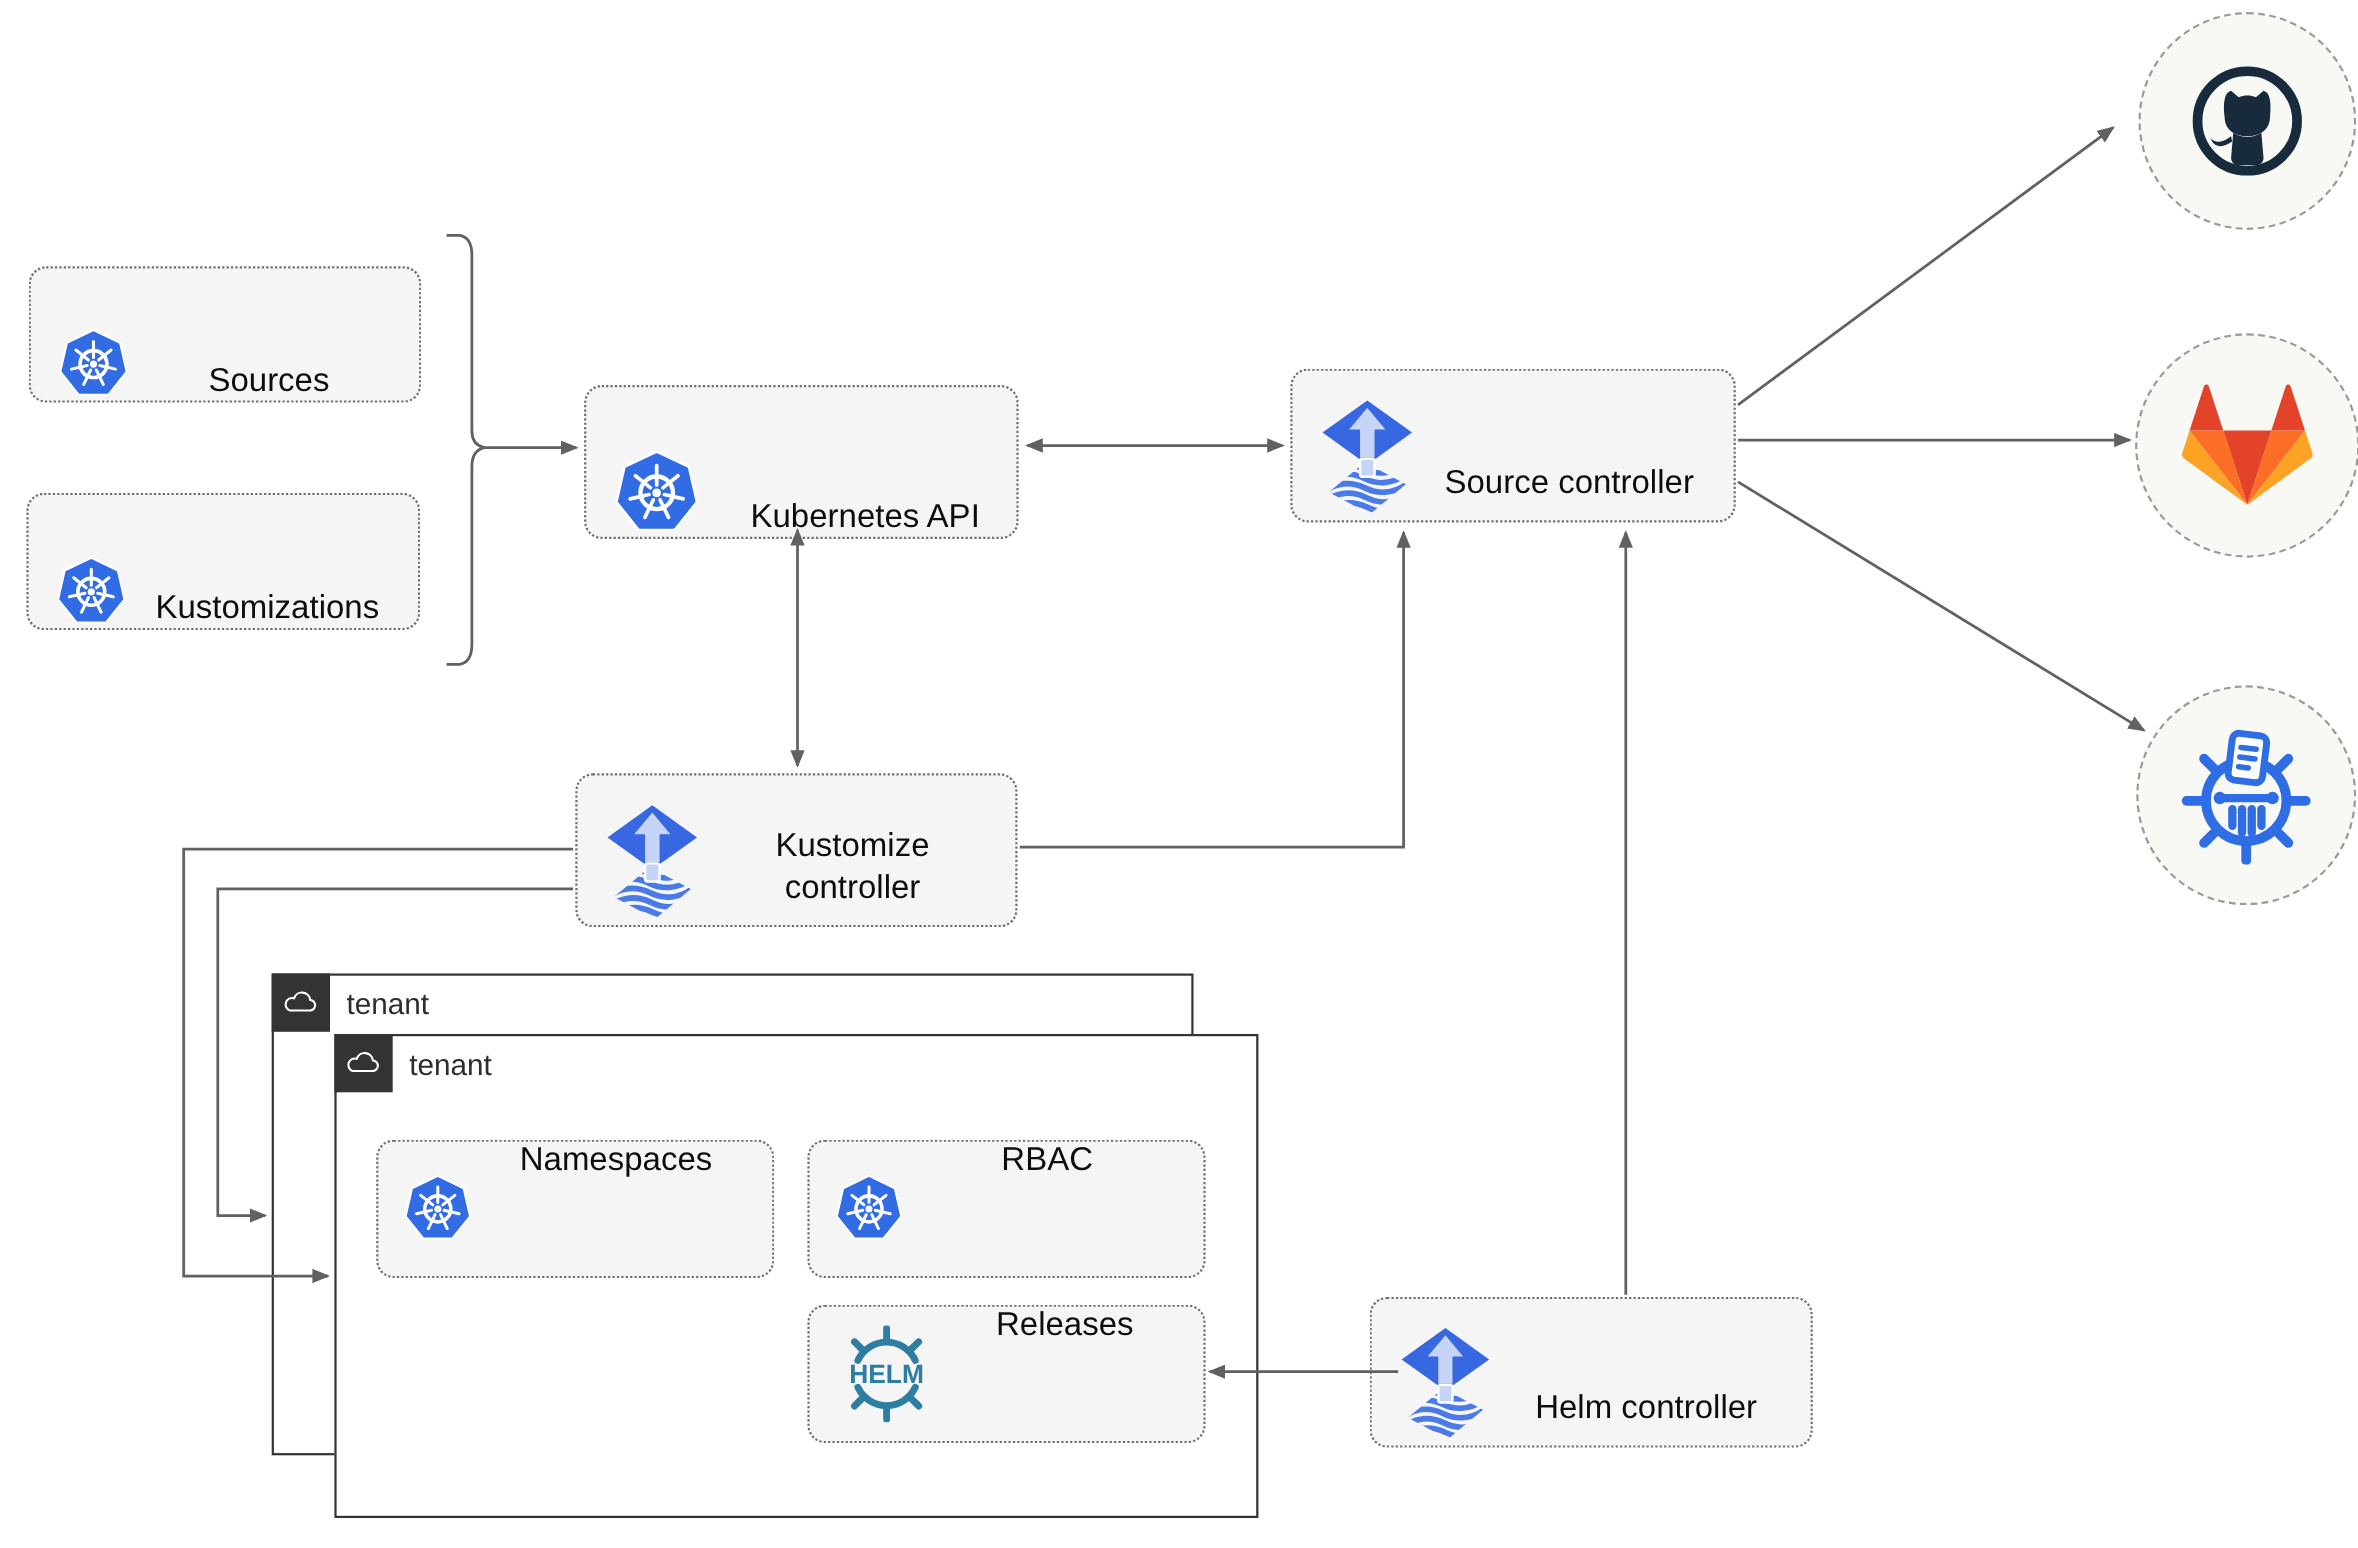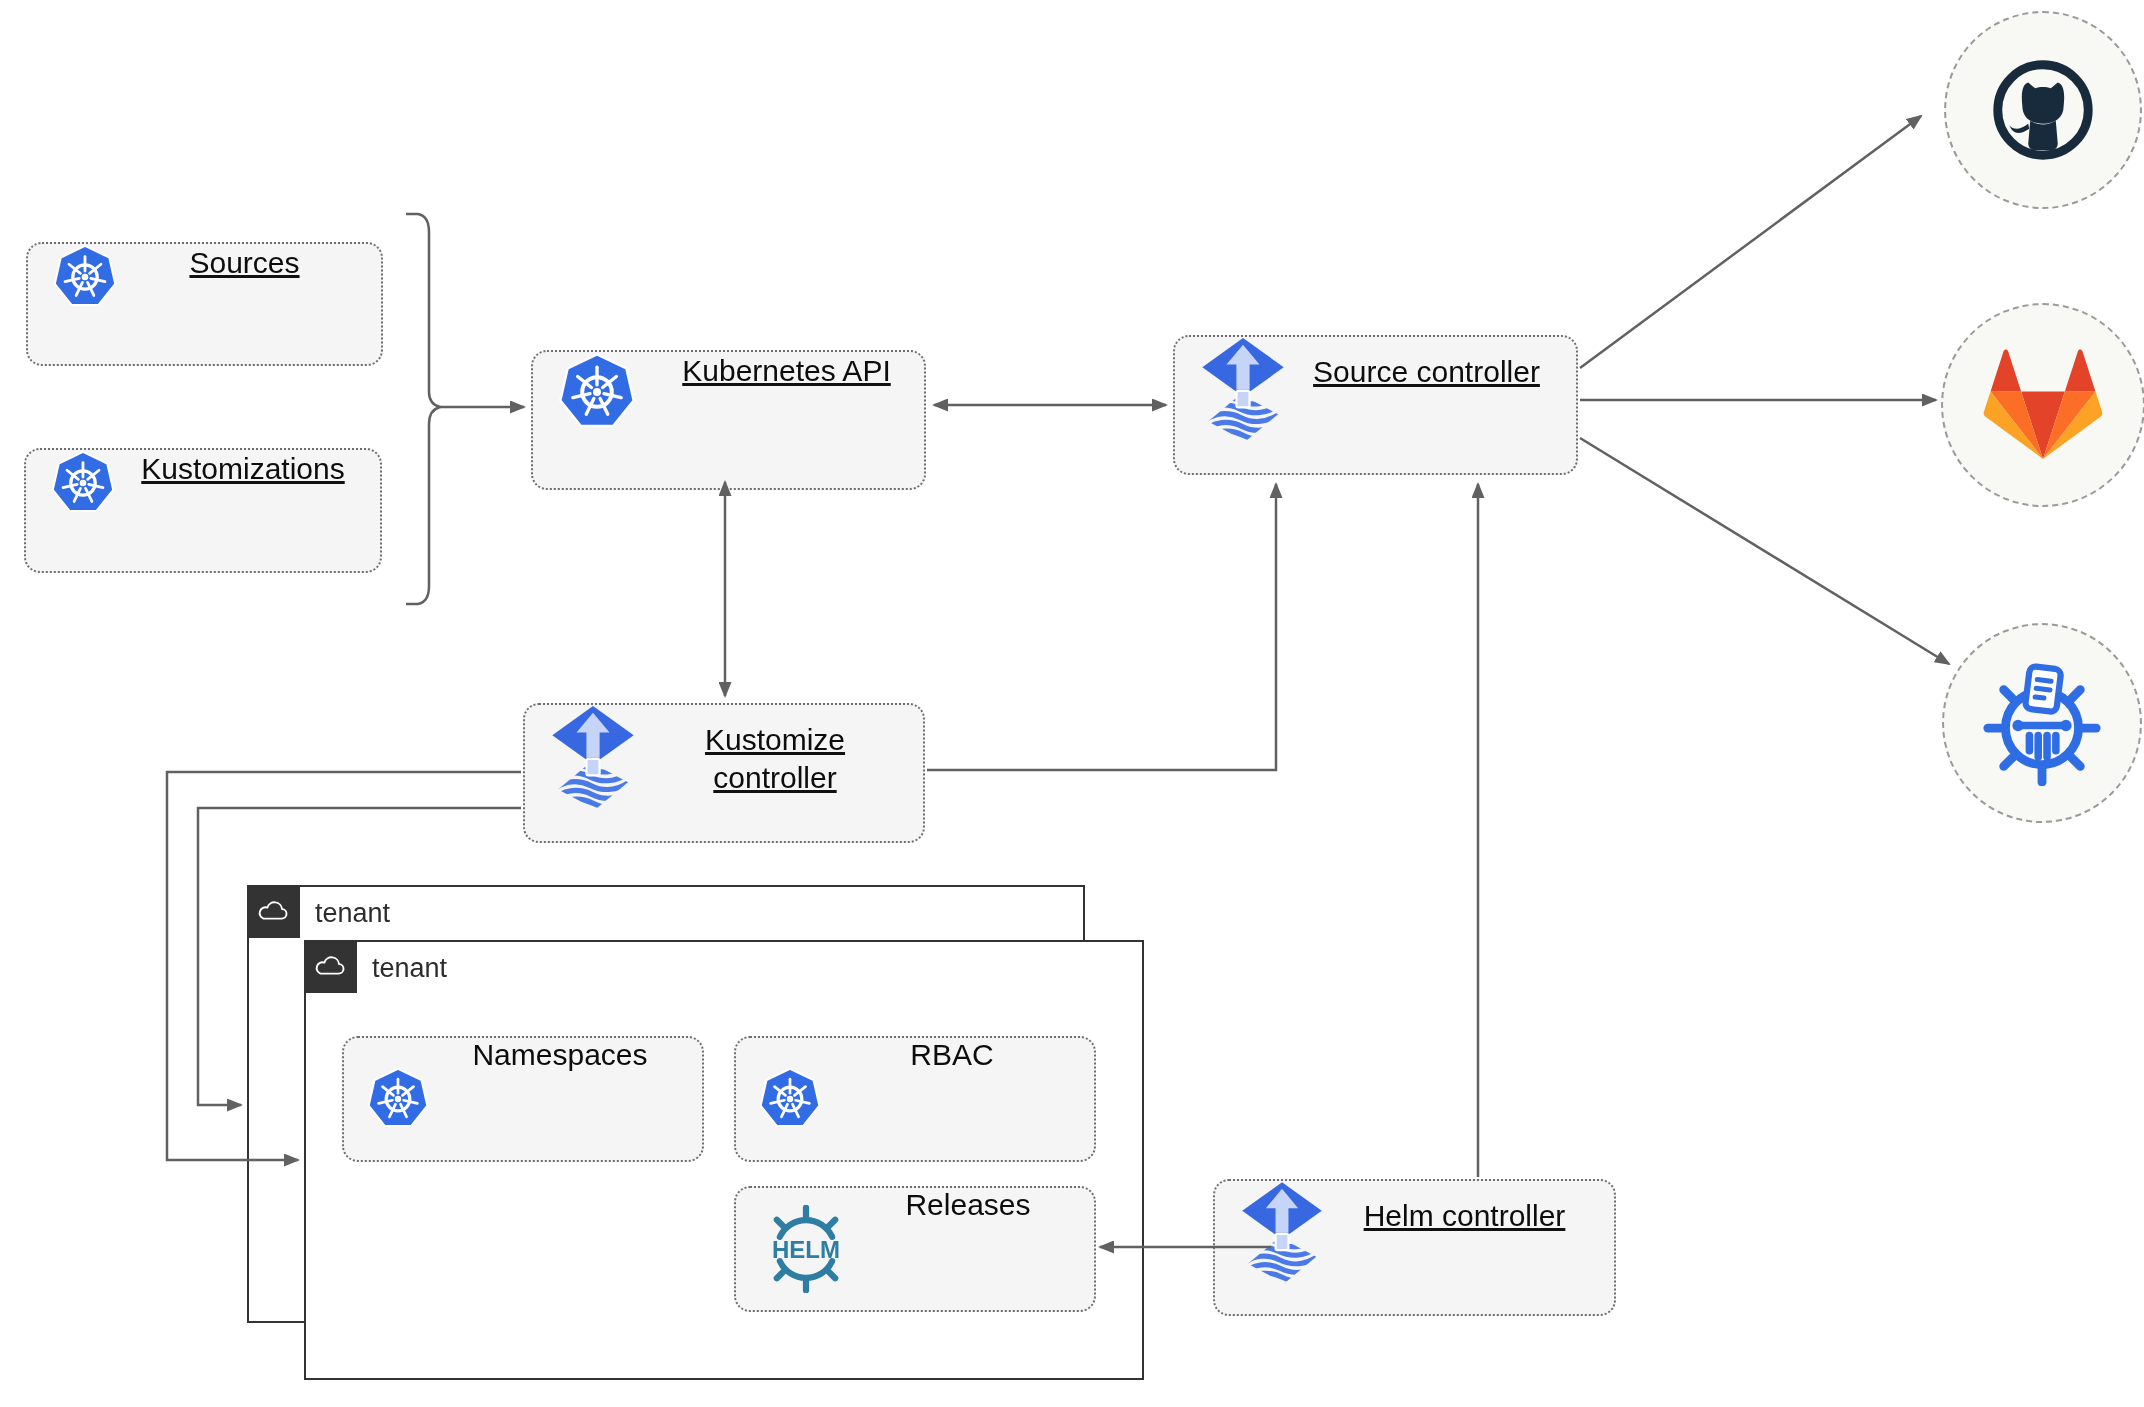--- a/index.html
+++ b/index.html
@@ -1,21 +1,21 @@
 <!DOCTYPE html>
 <html><head>
 <meta charset="utf-8">
 <style>
   html,body{margin:0;padding:0;background:#ffffff;}
   body{width:2144px;height:1407px;position:relative;overflow:hidden;
        font-family:"Liberation Sans","DejaVu Sans",sans-serif;color:#111;}
 
   
   .node{position:absolute;background:#f5f5f5;border:2px dotted #6e6e6e;border-radius:16px;
-        display:flex;align-items:flex-start;padding:0 24px;gap:14px;box-sizing:border-box;z-index:3;text-decoration:underline;}
+        display:flex;align-items:flex-end;padding:0 24px;gap:14px;box-sizing:border-box;z-index:3;}
   .node .label{flex:1;text-align:center;font-size:30px;line-height:1.25;color:#0d0d0d;}
   .node .label.nowrap{white-space:nowrap;}
   .node .label.wrap{max-width:230px;margin:16px auto;}
 
   .icon-wrap{flex:0 0 auto;display:flex;align-items:center;justify-content:center;}
 
   
   .tenant{position:absolute;background:#ffffff;border:2.5px solid #333333;box-sizing:border-box;}
   .tenant-badge{position:absolute;left:-2.5px;top:-2.5px;width:53px;height:53px;background:#333333;
                 display:flex;align-items:center;justify-content:center;}
@@ -115,21 +115,21 @@
 
 <div class="node" style="left:523px;top:703px;width:402px;height:140px;">
   <span class="icon-wrap">
     <svg width="88" height="110">
         <use href="#sym-flux"></use>
       </svg>
   </span>
   <span class="label wrap">Kustomize controller</span>
 </div>
 
-<div class="node" style="left:1213px;top:1179px;width:403px;height:137px;">
+<div class="node" style="left:1245px;top:1179px;width:403px;height:137px;">
   <span class="icon-wrap">
     <svg width="86" height="108">
         <use href="#sym-flux"></use>
       </svg>
   </span>
   <span class="label wrap">Helm controller</span>
 </div>
 
 <div class="tenant" style="left:247px;top:885px;width:838px;height:438px;z-index:1;">
   <div class="tenant-badge">

